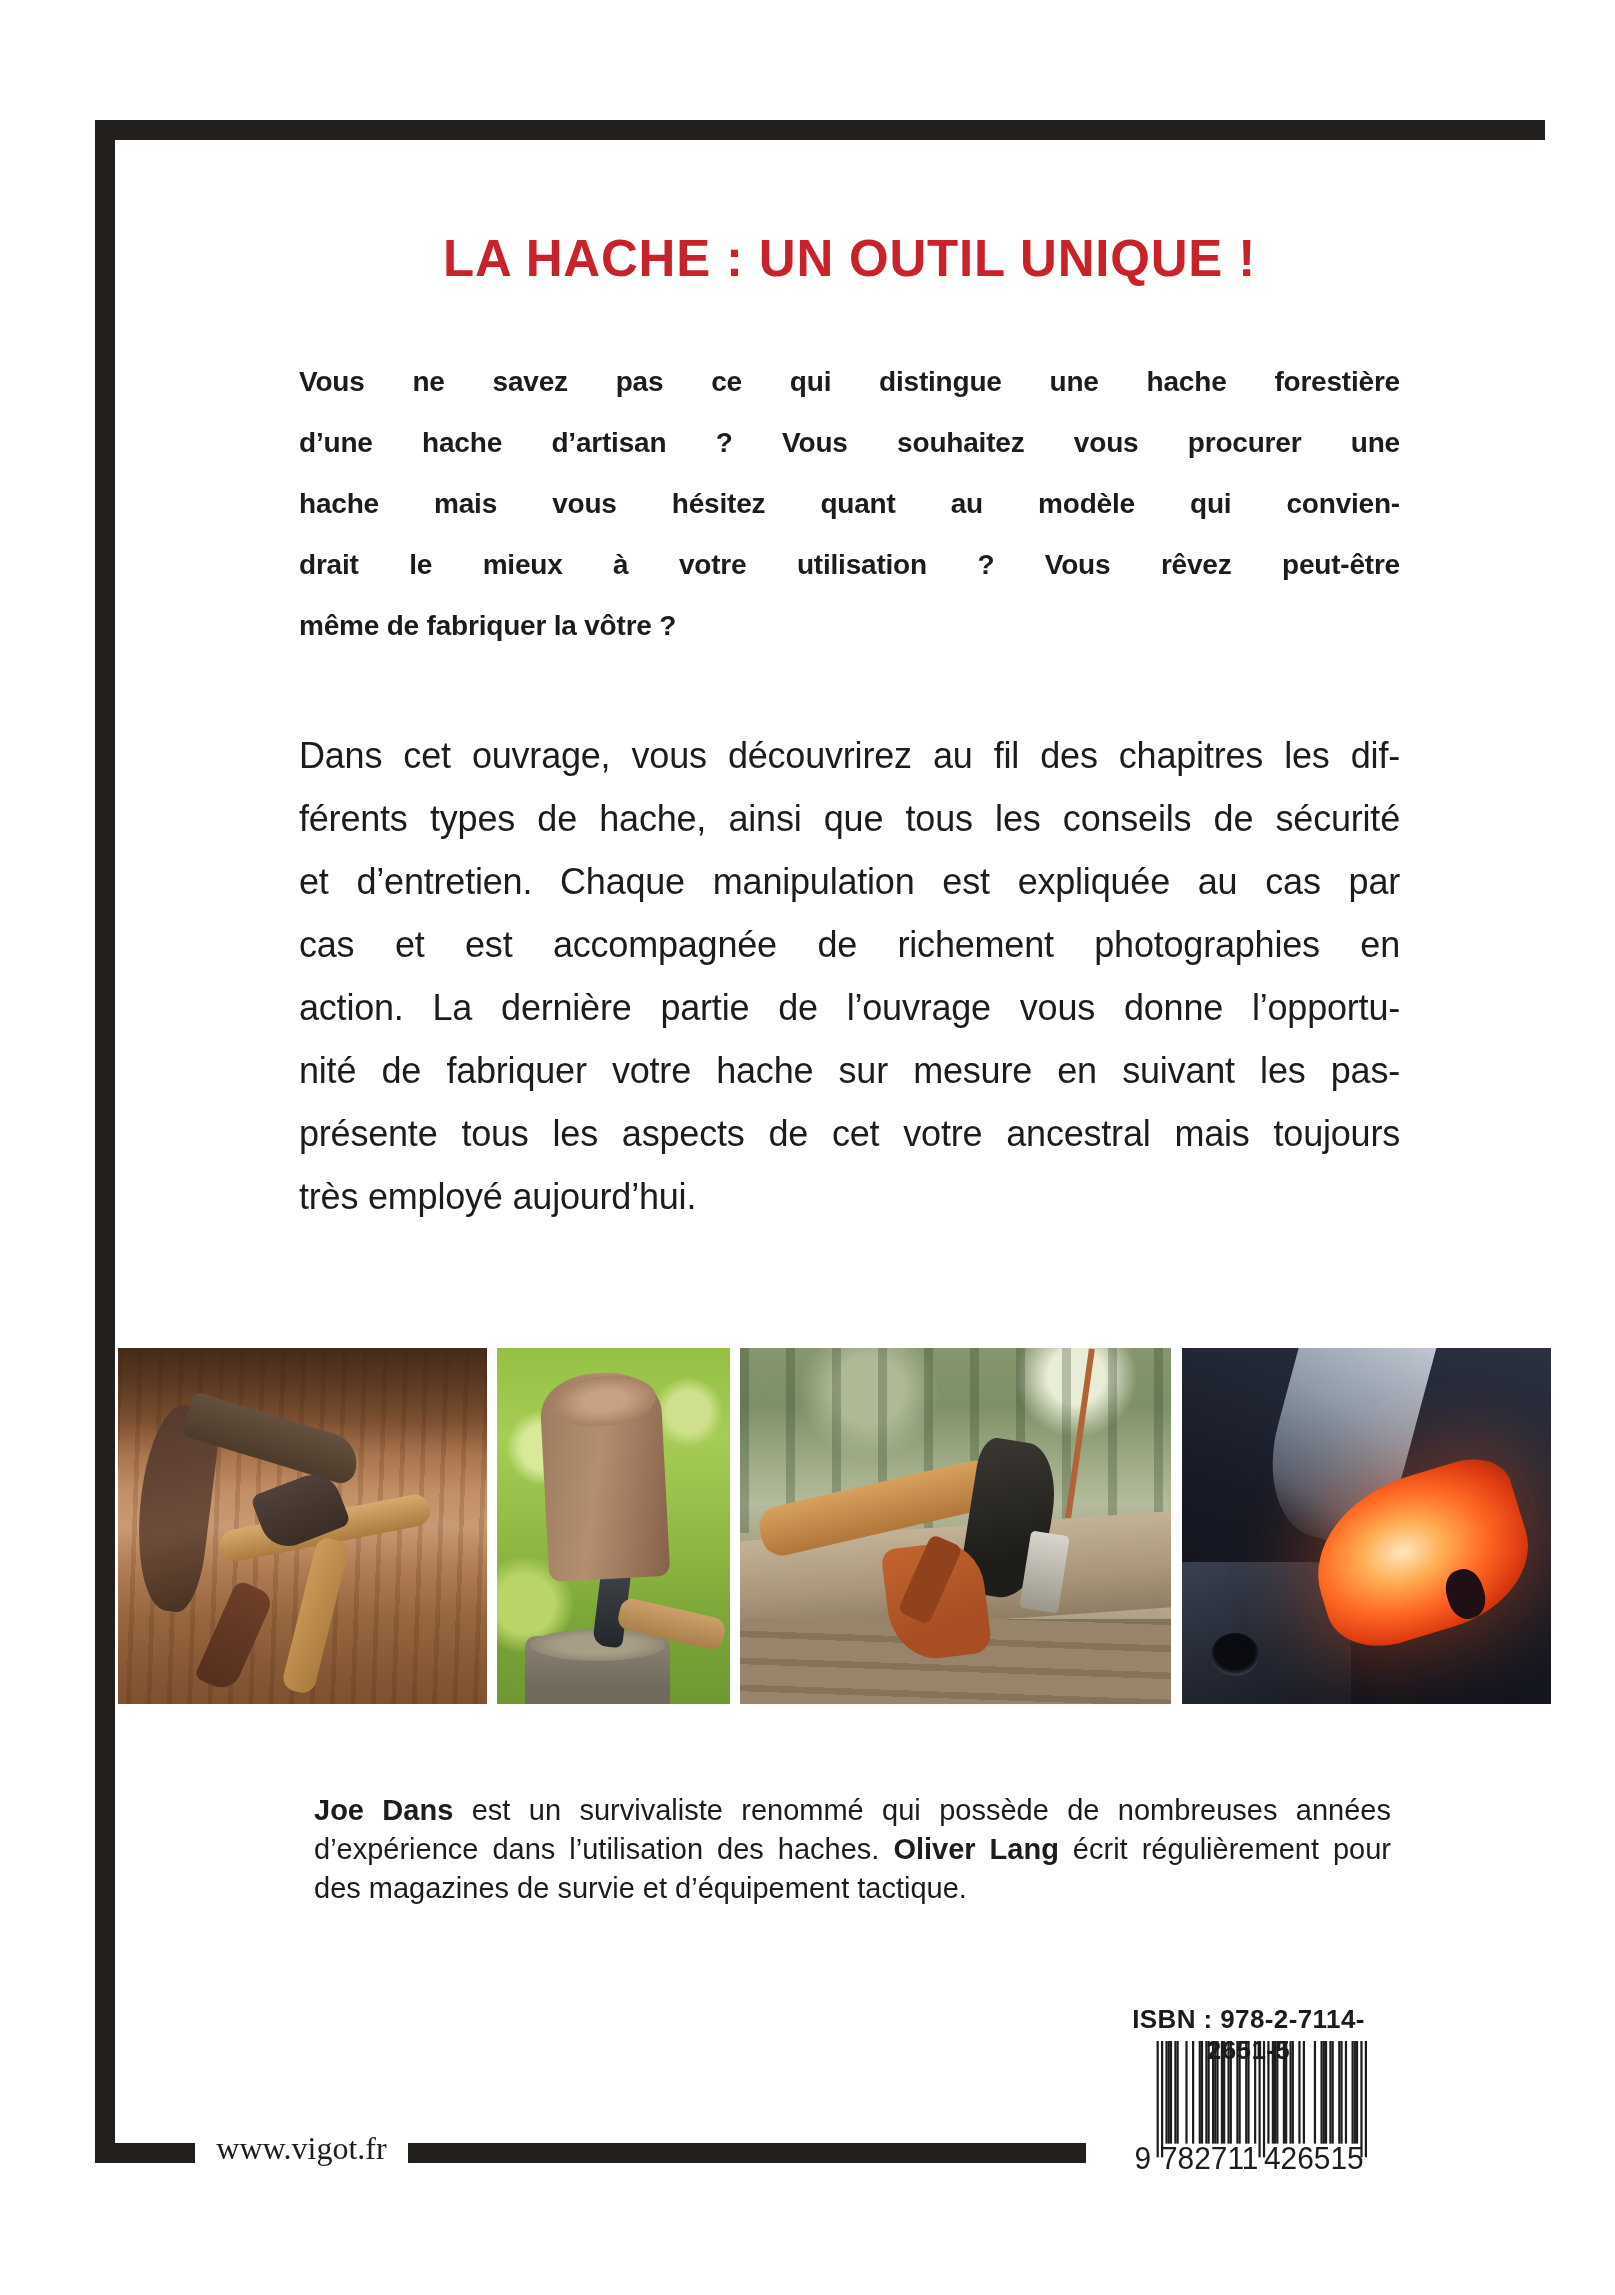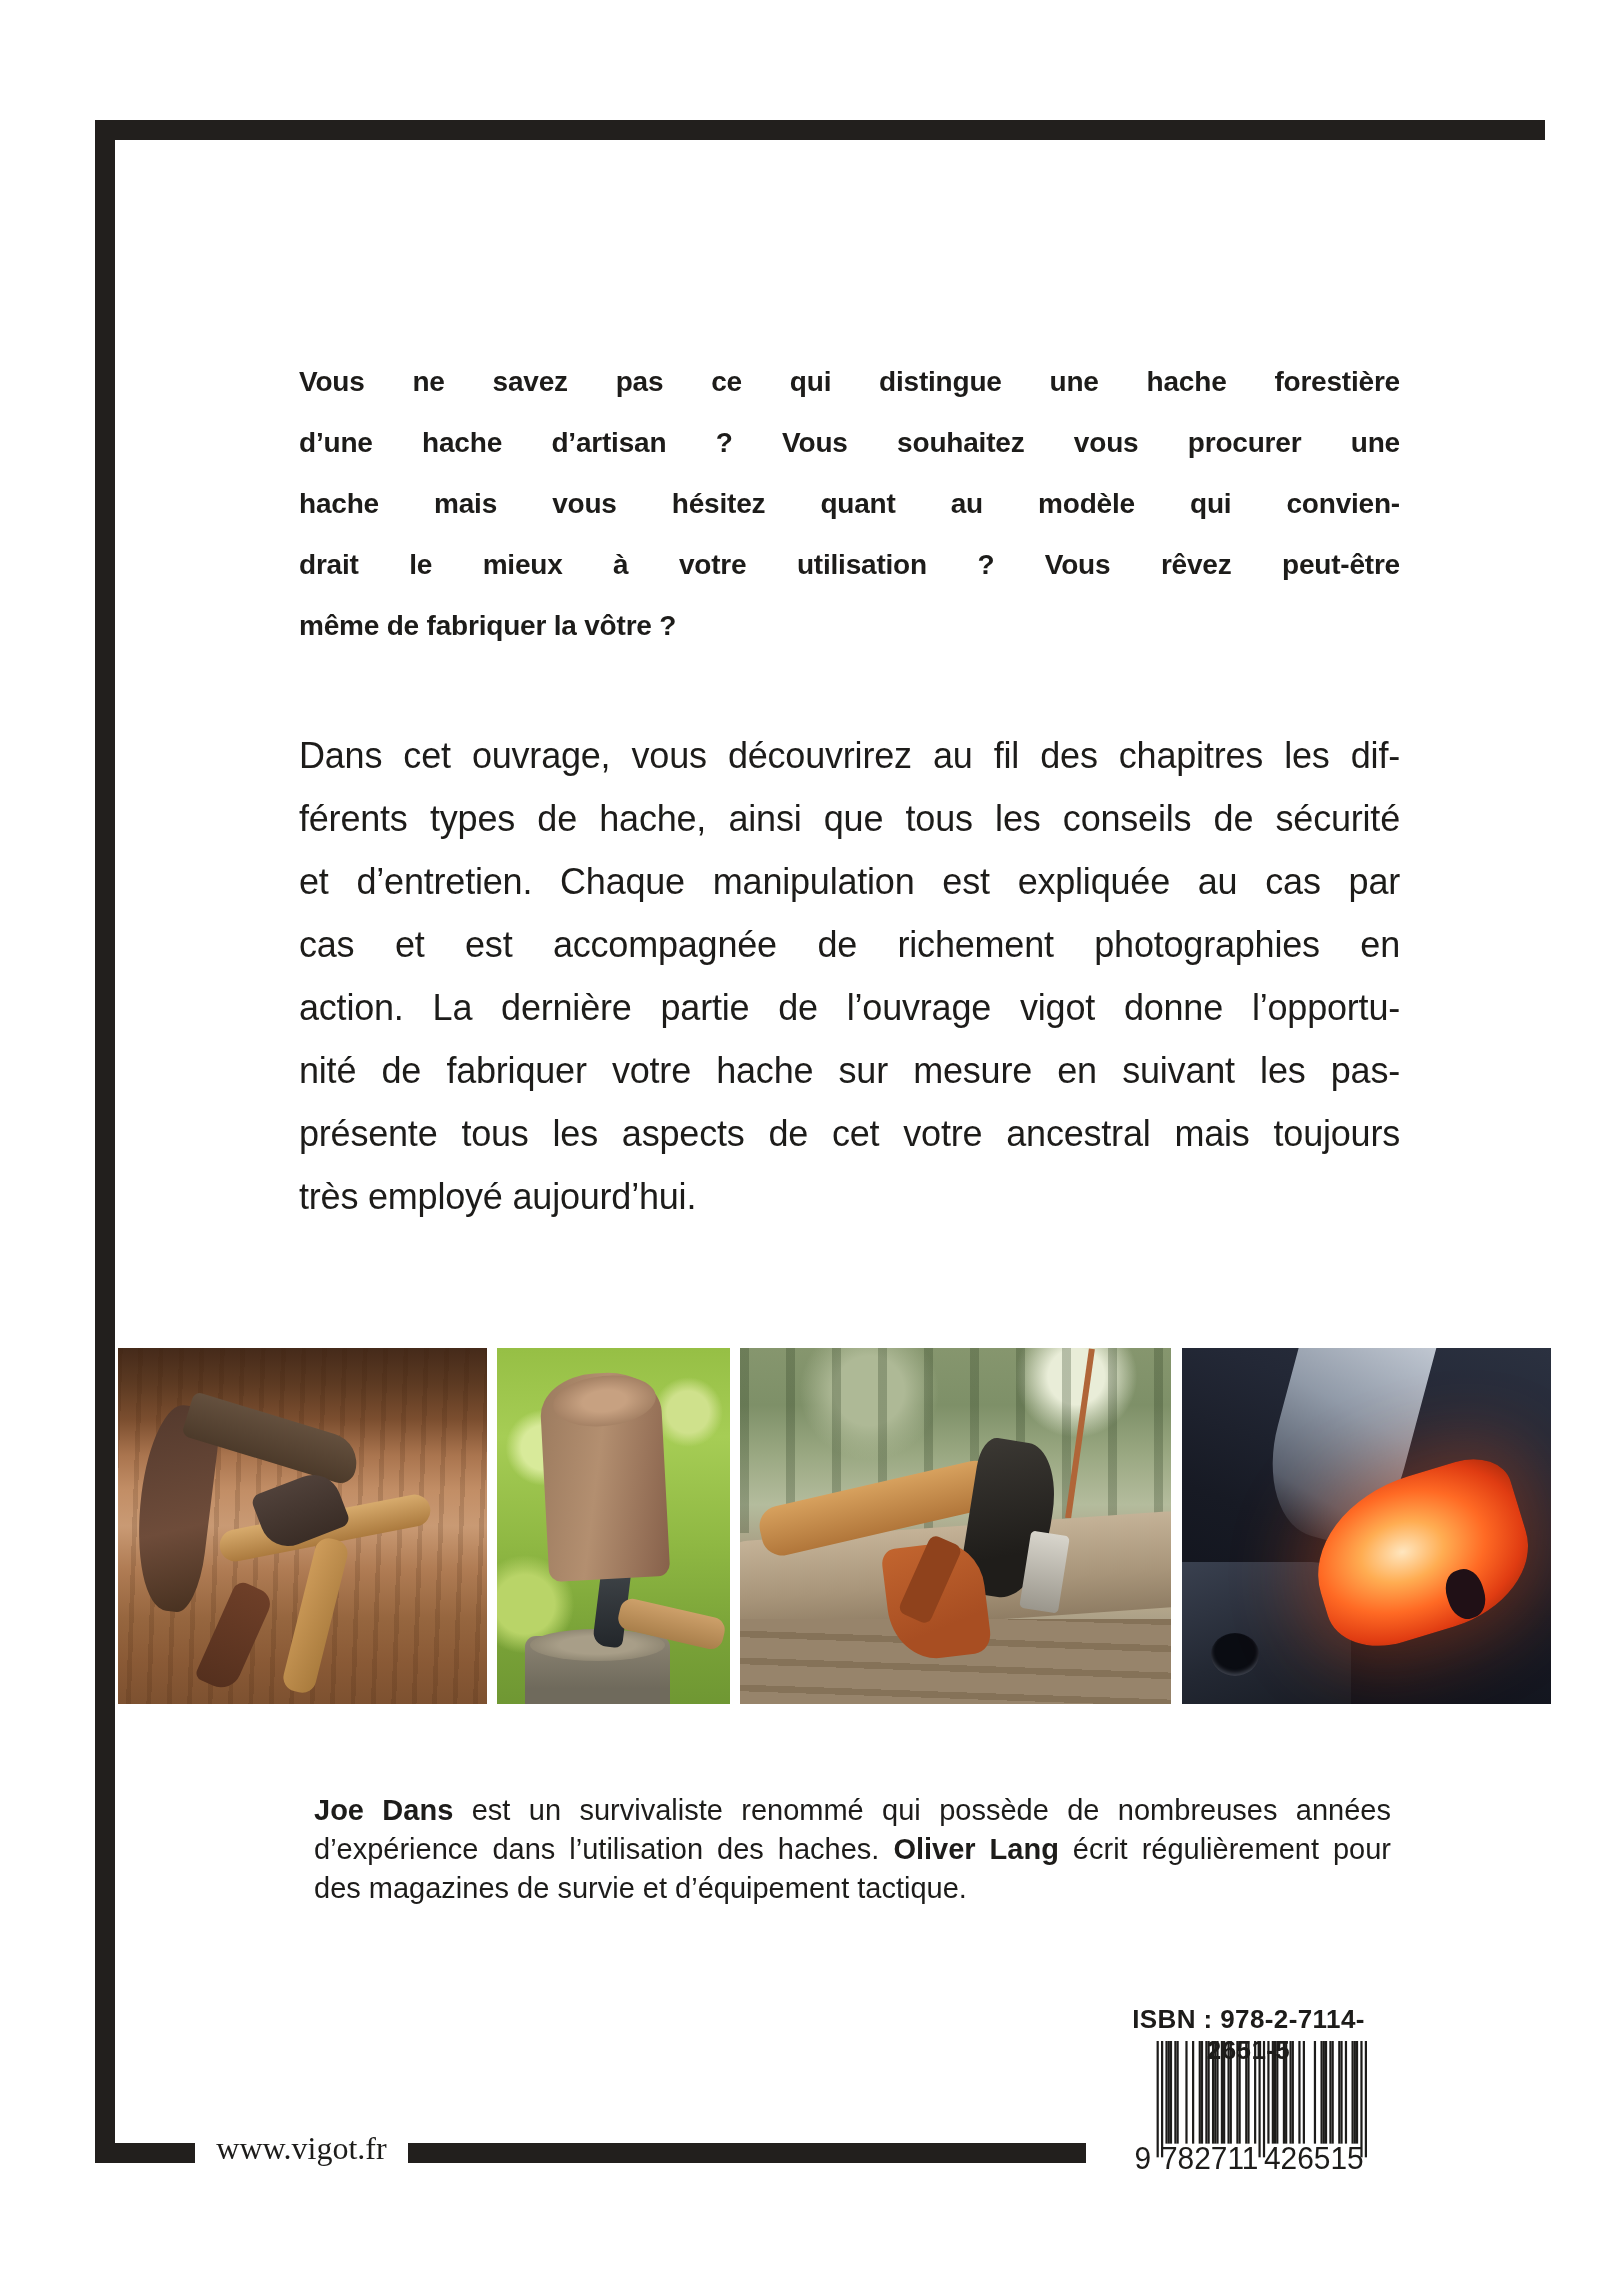--- a/index.html
+++ b/index.html
@@ -85,35 +85,36 @@
 </head>
 <body>
 
 <div class="page">
 
   <div class="bar frame-left" style="background-color: rgb(34, 31, 29);"></div>
   <div class="bar frame-top" style="background-color: rgb(34, 31, 29);"></div>
   <div class="bar frame-foot" style="background-color: rgb(34, 31, 29);"></div>
   <div class="bar frame-bottom" style="background-color: rgb(34, 31, 29);"></div>
 
+  <div class="title" style="color: rgb(200, 35, 43);">LA HACHE : UN OUTIL UNIQUE !</div>
 
   <div class="para para-intro">
       <div>Vous ne savez pas ce qui distingue une hache forestière</div>
       <div>d’une hache d’artisan ? Vous souhaitez vous procurer une</div>
       <div>hache mais vous hésitez quant au modèle qui convien-</div>
       <div>drait le mieux à votre utilisation ? Vous rêvez peut-être</div>
       <div>même de fabriquer la vôtre ?</div>
     </div>
 
   <div class="para para-body">
       <div>Dans cet ouvrage, vous découvrirez au fil des chapitres les dif-</div>
       <div>férents types de hache, ainsi que tous les conseils de sécurité</div>
       <div>et d’entretien. Chaque manipulation est expliquée au cas par</div>
       <div>cas et est accompagnée de richement photographies en</div>
-      <div>action. La dernière partie de l’ouvrage vigot donne l’opportu-</div>
+      <div>action. La dernière partie de l’ouvrage vous donne l’opportu-</div>
       <div>nité de fabriquer votre hache sur mesure en suivant les pas-</div>
       <div>présente tous les aspects de cet votre ancestral mais toujours</div>
       <div>très employé aujourd’hui.</div>
     </div>
 
   <div class="photos">
     <div class="photo ph1">
       <div class="a-head1"></div>
       <div class="a-blade"></div>
       <div class="a-handle1"></div>

